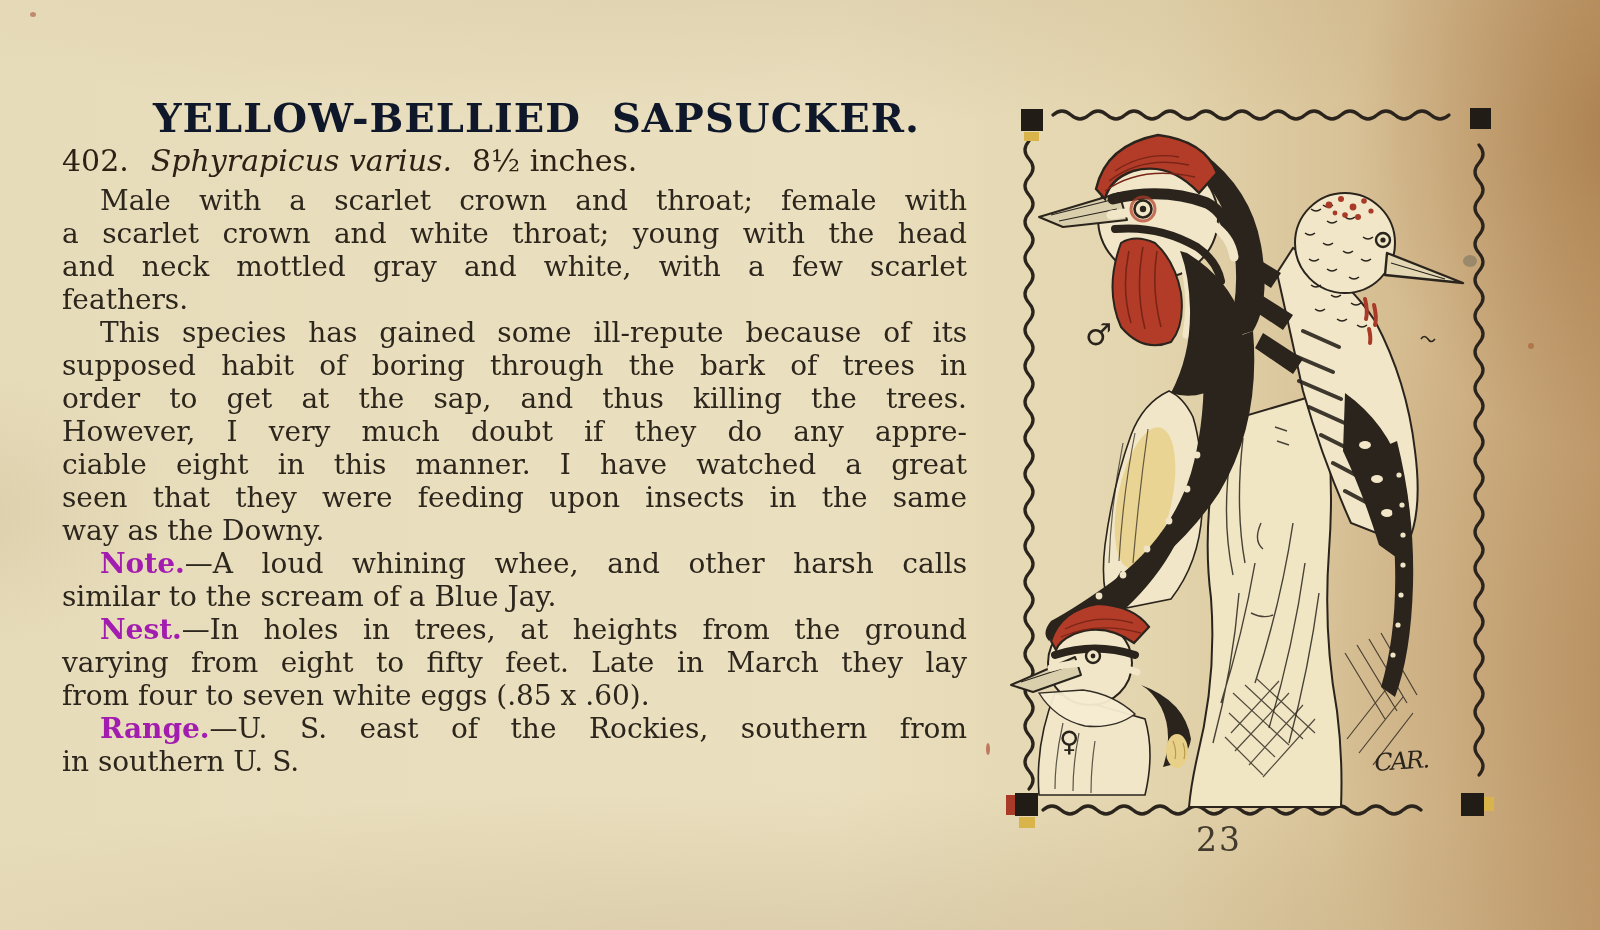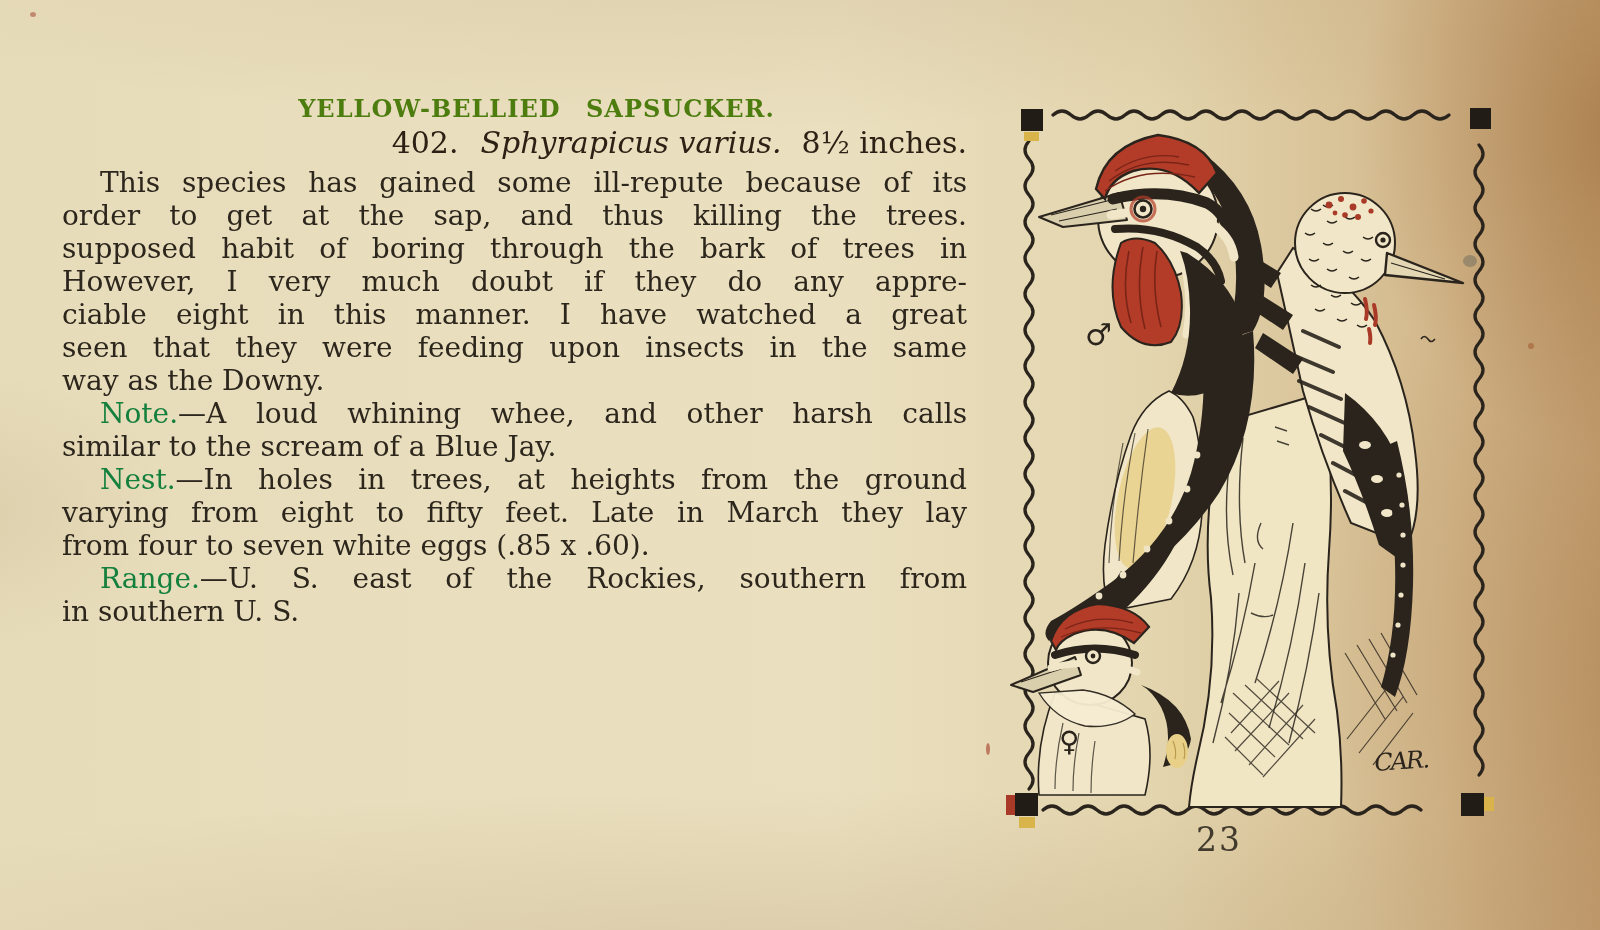--- a/index.html
+++ b/index.html
@@ -24,56 +24,62 @@
   .speck.s3{left:986px;top:743px;width:4px;height:12px;background:#a43a26;opacity:.6;}
   .speck.s4{left:30px;top:12px;width:6px;height:5px;background:#9a3b28;opacity:.5;}
 
   
   .text-col{
     position:absolute;left:62px;top:94px;width:905px;z-index:3;
     color:#2d261d;
   }
   .doc-title{
     text-align:center;margin:0 0 2px 44px;
-    font-size:24px;font-weight:bold;letter-spacing:1px;word-spacing:16px;
-    color:#4d7c0f;
+    font-size:40px;font-weight:bold;letter-spacing:1px;word-spacing:16px;
+    color:#0f172a;
   }
   .doc-subtitle{
-    text-align:right;margin:2px 0 6px 0;font-size:30px;color:#2c2114;
+    text-align:left;margin:2px 0 6px 0;font-size:30px;color:#2c2114;
   }
   .doc-subtitle .num{margin-right:22px;}
   .doc-subtitle .species{font-style:italic;margin-right:20px;}
   .para{font-size:28px;line-height:33px;}
   .line{text-align:justify;text-align-last:justify;}
   .line.first{padding-left:38px;}
   .line.last{text-align-last:left;}
-  .para b{font-weight:normal;color:#15803d;}
+  .para b{font-weight:bold;color:#a21caf;}
 
   
   .plate{position:absolute;left:993px;top:93px;z-index:3;}
 </style>
 </head>
 <body>
 
 <div class="stain-layer"></div>
 <div class="speck s1"></div>
 <div class="speck s2"></div>
 <div class="speck s3"></div>
 <div class="speck s4"></div>
 
 <div class="text-col">
   <h1 class="doc-title">YELLOW-BELLIED SAPSUCKER.</h1>
   <div class="doc-subtitle">
     <span class="num">402.</span><span class="species">Sphyrapicus varius.</span><span class="size">8½ inches.</span>
   </div>
   <div>
       <div class="para">
+        <div class="line first"><span>Male with a scarlet crown and throat; female with</span></div>
+        <div class="line">a scarlet crown and white throat; young with the head</div>
+        <div class="line">and neck mottled gray and white, with a few scarlet</div>
+        <div class="line last">feathers.</div>
+      </div>
+      <div class="para">
         <div class="line first"><span>This species has gained some ill-repute because of its</span></div>
+        <div class="line">supposed habit of boring through the bark of trees in</div>
         <div class="line">order to get at the sap, and thus killing the trees.</div>
-        <div class="line">supposed habit of boring through the bark of trees in</div>
         <div class="line">However, I very much doubt if they do any appre-</div>
         <div class="line">ciable eight in this manner.  I have watched a great</div>
         <div class="line">seen that they were feeding upon insects in the same</div>
         <div class="line last">way as the Downy.</div>
       </div>
       <div class="para">
         <div class="line first"><b>Note.</b><span>—A loud whining whee, and other harsh calls</span></div>
         <div class="line last">similar to the scream of a Blue Jay.</div>
       </div>
       <div class="para">

